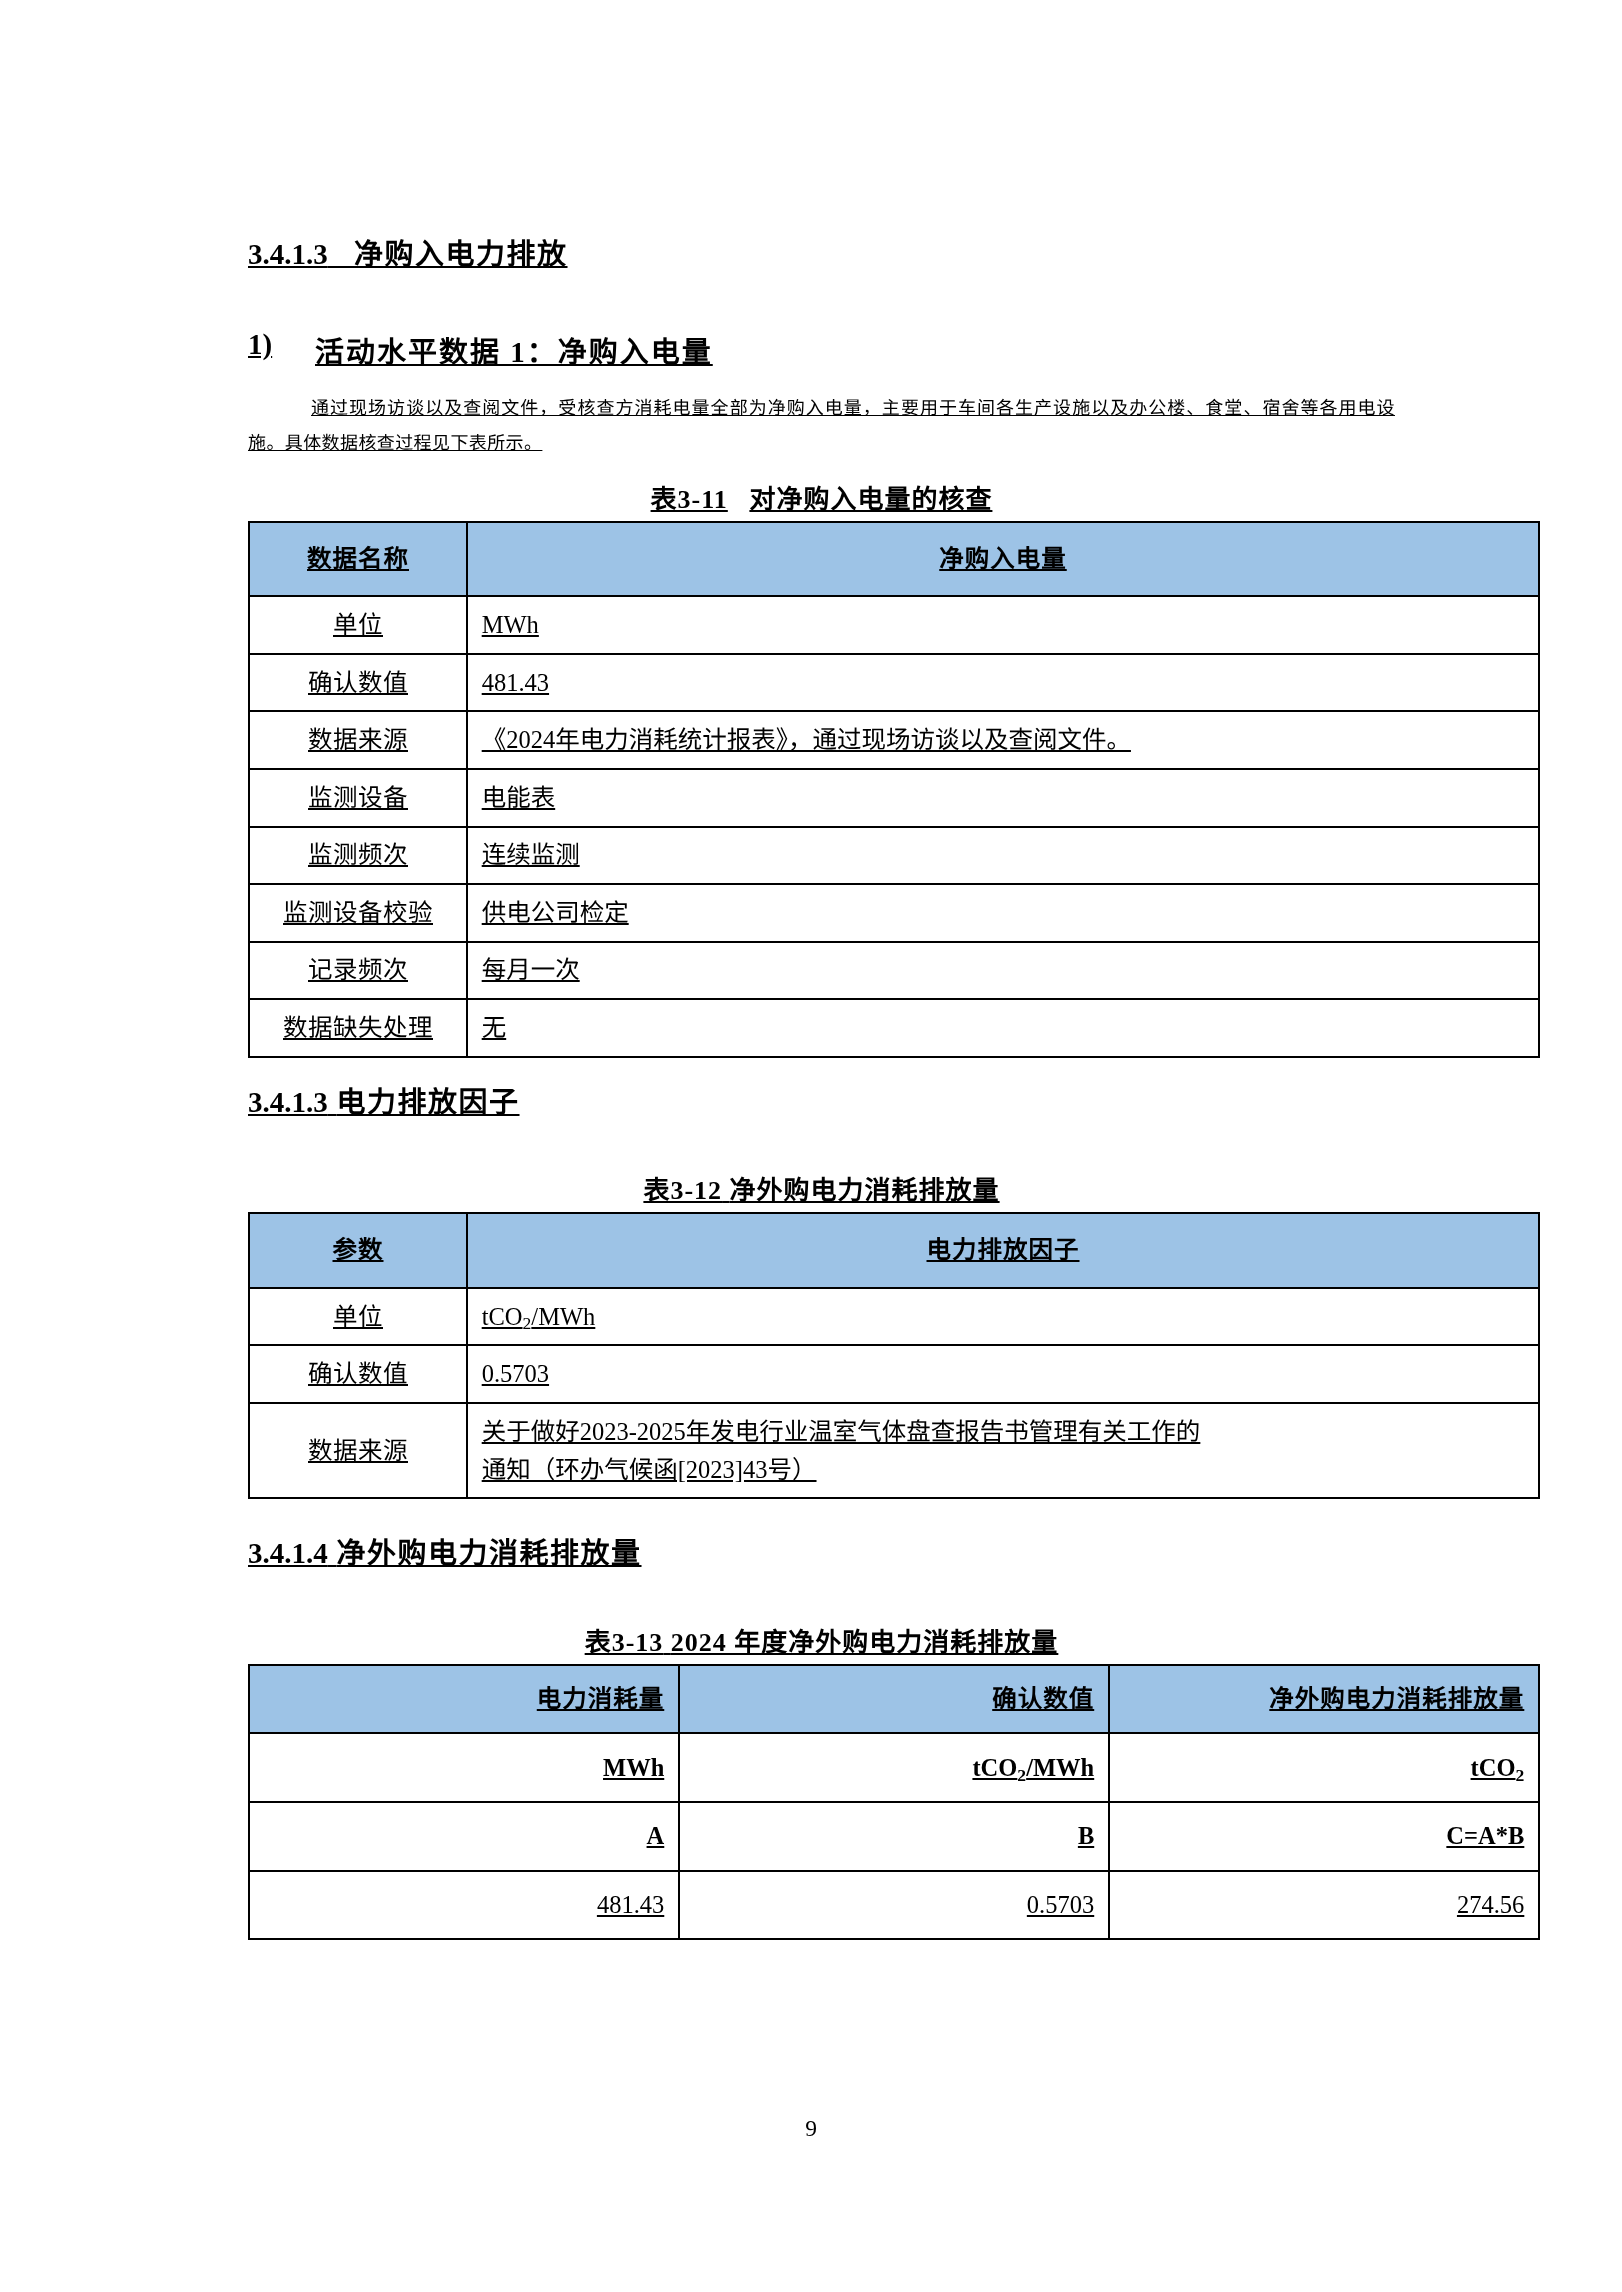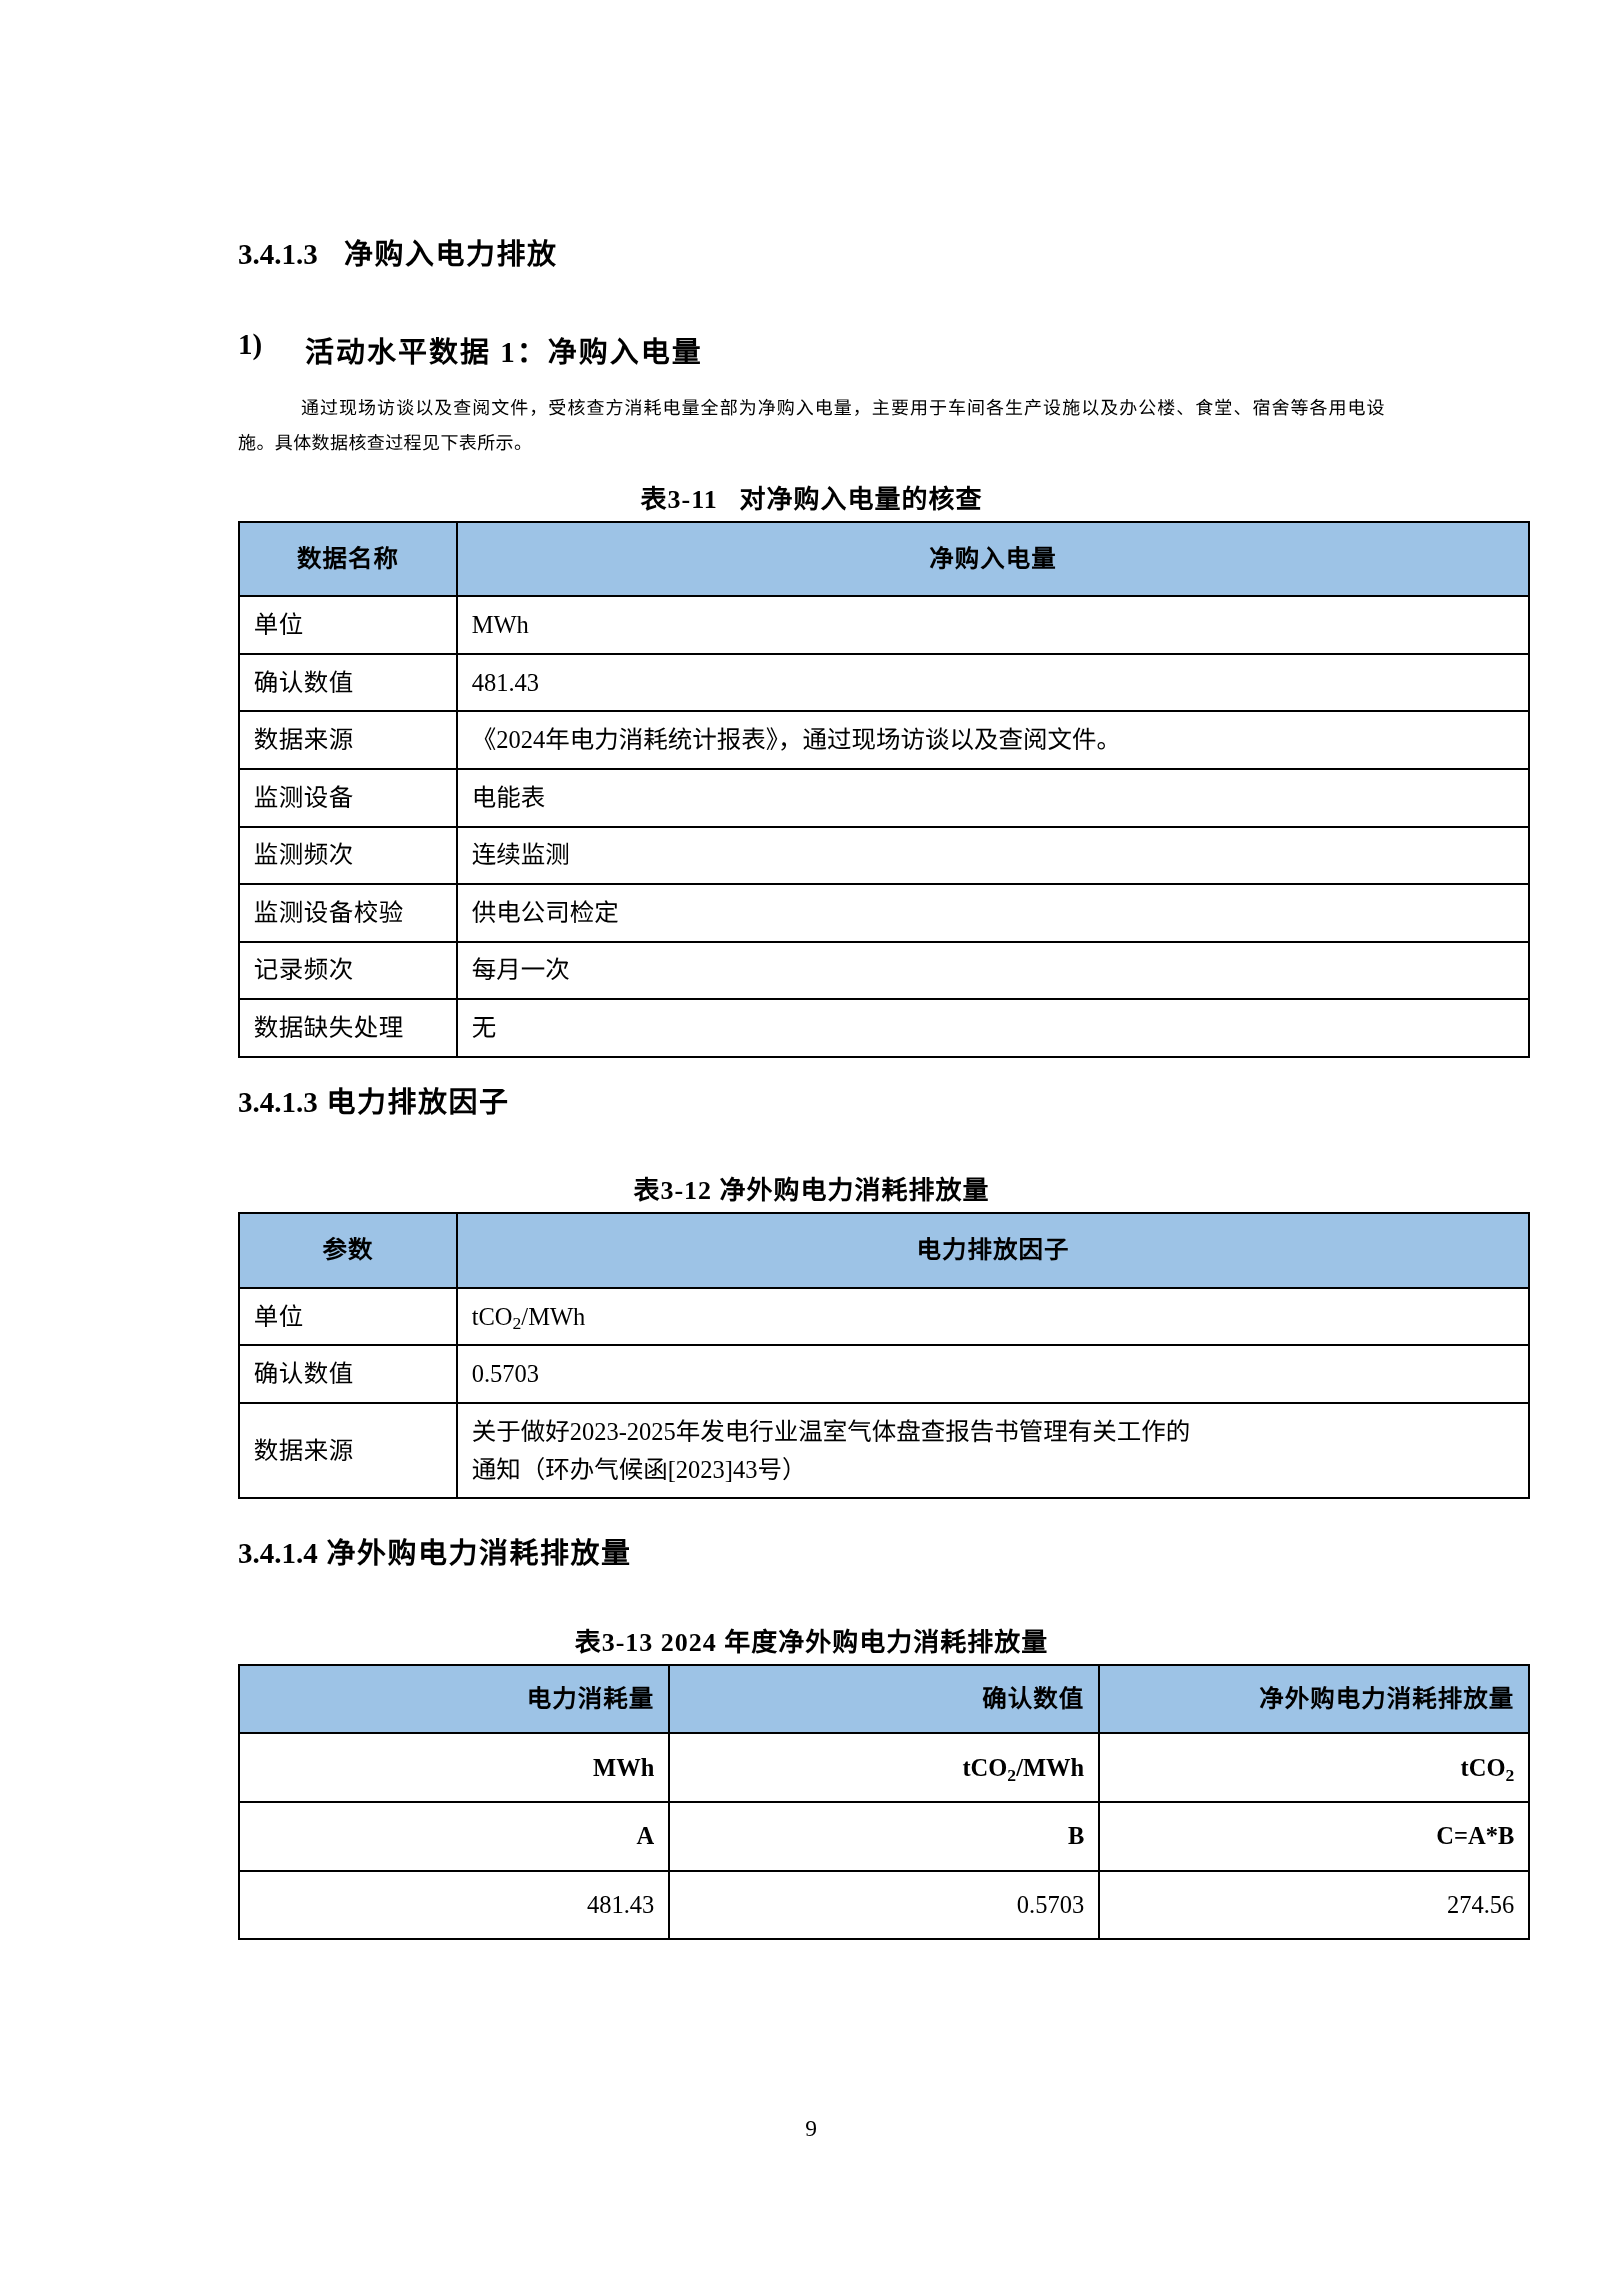--- a/index.html
+++ b/index.html
@@ -17,23 +17,24 @@
     width: 1622px;
     height: 2293px;
     margin: 0 auto;
     background: #ffffff;
     box-sizing: border-box;
     padding: 0;
     overflow: hidden;
   }
   .content {
     position: absolute;
-    left: 238px;
+    left: 248px;
     top: 233px;
     width: 1147px;
+    text-decoration: underline;
   }
 
   
   .h3 {
     font-family: "Liberation Serif", "DejaVu Serif", serif;
     font-weight: bold;
     font-size: 29px;
     letter-spacing: 1.5px;
     line-height: 1.5;
     margin: 0;
@@ -97,21 +98,21 @@
     font-weight: normal;
   }
   table.doc thead td, table.doc thead th {
     background: #9dc3e6;
     text-align: center;
     font-weight: bold;
     letter-spacing: 1px;
     height: 55px;
   }
   td.lbl {
-    text-align: left;
+    text-align: center;
     letter-spacing: 0.5px;
   }
   td.val {
     text-align: left;
     padding-left: 17.6px;
   }
   .col-lbl { width: 218px; }
 
   
   table.t13 td {

